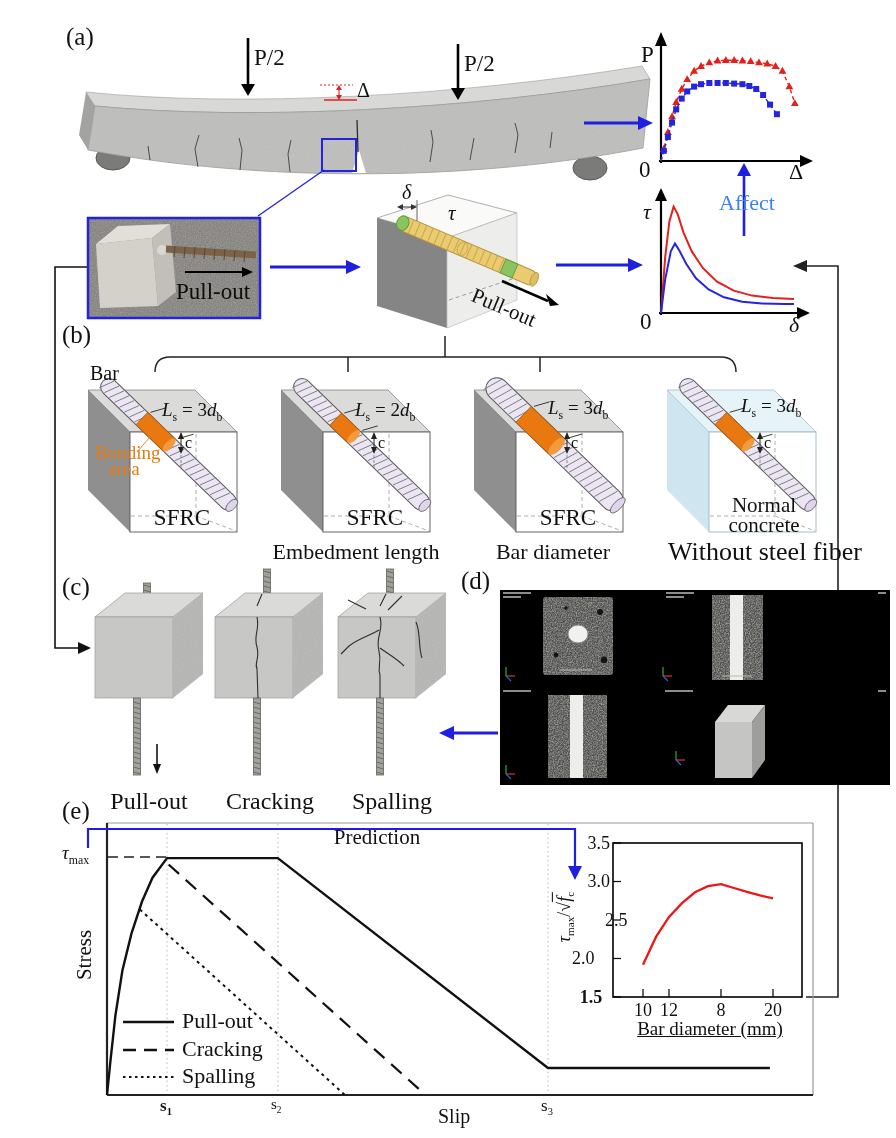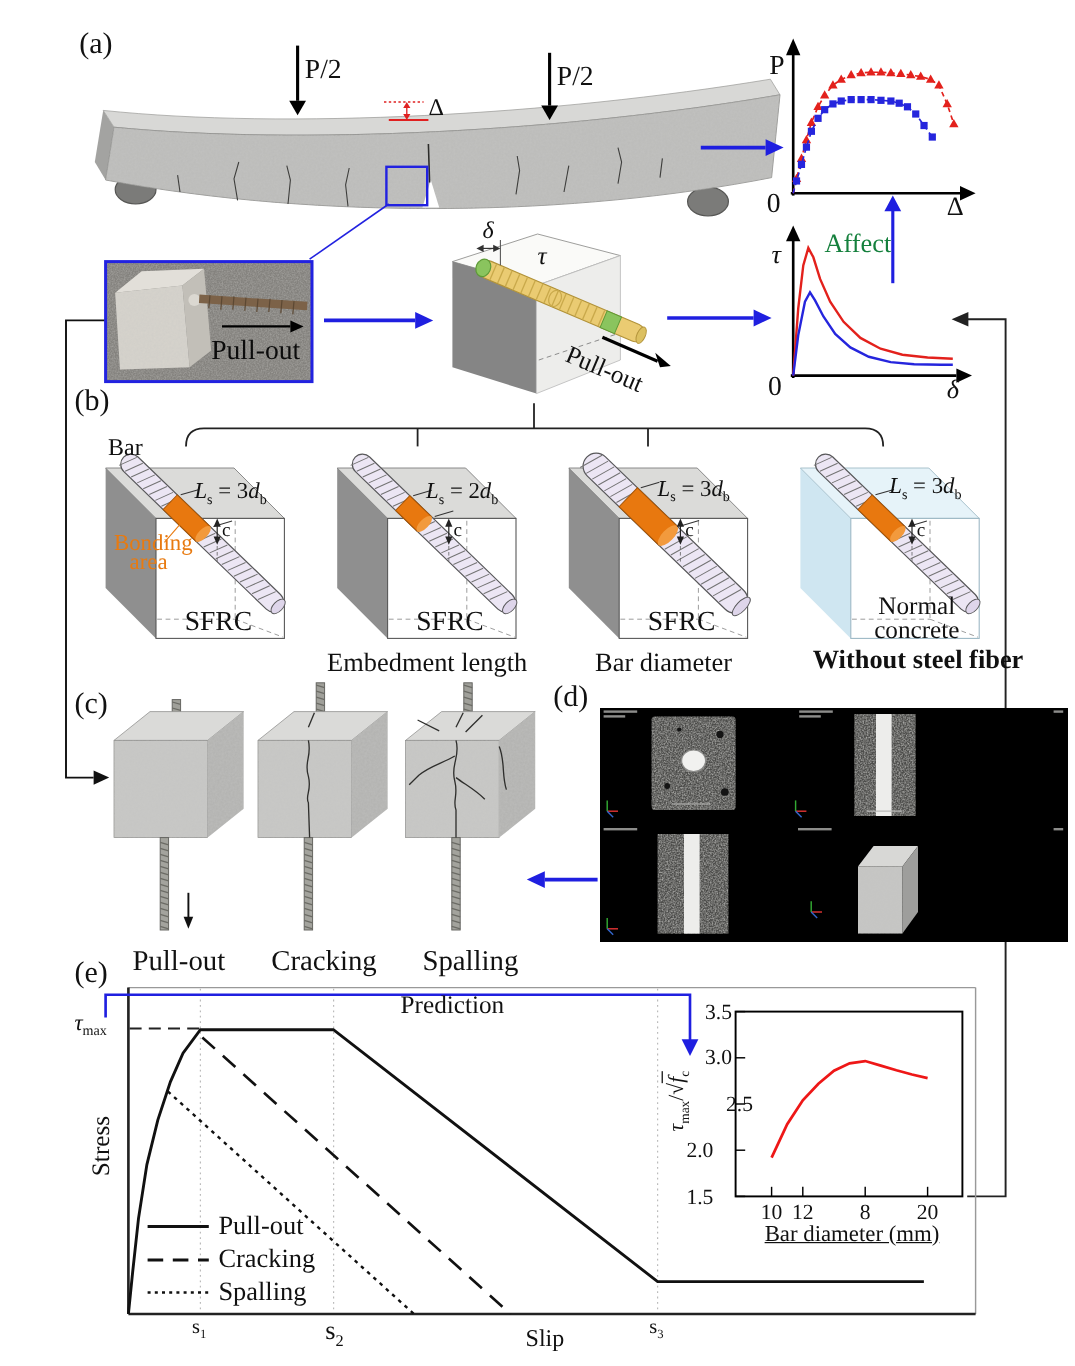--- a/index.html
+++ b/index.html
@@ -2,21 +2,21 @@
 <html><head>
 <meta charset="utf-8">
 <style>
   html,body{margin:0;padding:0;background:#fff;}
   #fig{position:relative;width:896px;height:1138px;background:#ffffff;overflow:hidden;
        font-family:"Liberation Serif","DejaVu Serif",serif;color:#111;}
   #art{position:absolute;left:0;top:0;}
   .t{position:absolute;white-space:nowrap;line-height:1.05;}
   .pl{font-size:25px;}
   .it{font-style:italic;}
-  .blue{color:#15803d;}
+  .blue{color:#3b82f6;margin-left:32px;}
   .orange{color:#e87a10;}
   .ctr{text-align:center;}
   sub{font-size:0.62em;}
   .rootbar{border-top:1.6px solid #000;padding-top:1px;}
   .rot{transform:rotate(-90deg);}
 </style>
 </head>
 <body>
 
 <div id="fig">
@@ -708,46 +708,46 @@
 <div class="t" style="left:764px;top:435px;font-size:16px;">c</div>
 
 <div class="t ctr" style="left:132px;top:506px;width:100px;font-size:23px;">SFRC</div>
 <div class="t ctr" style="left:325px;top:506px;width:100px;font-size:23px;">SFRC</div>
 <div class="t ctr" style="left:518px;top:506px;width:100px;font-size:23px;">SFRC</div>
 <div class="t ctr" style="left:711px;top:494px;width:106px;font-size:21px;">Normal</div>
 <div class="t ctr" style="left:711px;top:514px;width:106px;font-size:21px;">concrete</div>
 
 <div class="t ctr" style="left:258px;top:540px;width:196px;font-size:22px;">Embedment length</div>
 <div class="t ctr" style="left:455px;top:540px;width:196px;font-size:22px;">Bar diameter</div>
-<div class="t ctr" style="left:655px;top:538px;width:220px;font-size:22px;font-weight:bold;">Without steel fiber</div>
+<div class="t ctr" style="left:655px;top:538px;width:220px;font-size:26px;">Without steel fiber</div>
 
 <div class="t pl" style="left:62px;top:574px;">(c)</div>
 <div class="t ctr" style="left:99px;top:789px;width:100px;font-size:24px;">Pull-out</div>
 <div class="t ctr" style="left:220px;top:789px;width:100px;font-size:24px;">Cracking</div>
 <div class="t ctr" style="left:342px;top:789px;width:100px;font-size:24px;">Spalling</div>
 
 <div class="t pl" style="left:461px;top:568px;">(d)</div>
 <div class="t pl" style="left:62px;top:798px;">(e)</div>
 
 <div class="t" style="left:62px;top:843px;font-size:19px;"><i>τ</i><sub>max</sub></div>
 <div class="t ctr rot" style="left:34px;top:944px;width:100px;font-size:21px;">Stress</div>
 <div class="t ctr" style="left:322px;top:826px;width:110px;font-size:21px;">Prediction</div>
-<div class="t" style="left:160px;top:1097px;font-size:17px;"><span>s</span><sub>1</sub></div>
-<div class="t" style="left:271px;top:1097px;font-size:22px;"><span>s</span><sub>2</sub></div>
+<div class="t" style="left:160px;top:1097px;font-size:17px;font-weight:bold;"><span>s</span><sub>1</sub></div>
+<div class="t" style="left:271px;top:1097px;font-size:15px;"><span>s</span><sub>2</sub></div>
 <div class="t" style="left:541px;top:1097px;font-size:17px;"><span>s</span><sub>3</sub></div>
 <div class="t" style="left:438px;top:1106px;font-size:20px;">Slip</div>
 <div class="t" style="left:182px;top:1009px;font-size:22px;">Pull-out</div>
 <div class="t" style="left:182px;top:1037px;font-size:22px;">Cracking</div>
 <div class="t" style="left:182px;top:1064px;font-size:22px;">Spalling</div>
 
 <div class="t" style="left:572px;top:834px;width:38px;text-align:right;font-size:18px;">3.5</div>
 <div class="t" style="left:572px;top:872px;width:38px;text-align:right;font-size:18px;">3.0</div>
 <div class="t" style="left:605px;top:911px;width:38px;text-align:left;font-size:18px;">2.5</div>
 <div class="t" style="left:572px;top:949px;width:38px;text-align:left;font-size:18px;">2.0</div>
-<div class="t" style="left:572px;top:988px;width:38px;text-align:left;font-size:18px;">1.5</div>
+<div class="t" style="left:572px;top:988px;width:38px;text-align:center;font-size:18px;font-weight:bold;">1.5</div>
 <div class="t ctr rot" style="left:496px;top:906px;width:140px;font-size:18px;"><i>τ</i><sub>max</sub><span>/</span><span>√</span><span class="rootbar"><i>f</i><sub>c</sub></span></div>
 <div class="t ctr" style="left:628px;top:1001px;width:30px;font-size:18px;">10</div>
 <div class="t ctr" style="left:654px;top:1001px;width:30px;font-size:18px;">12</div>
 <div class="t ctr" style="left:706px;top:1001px;width:30px;font-size:18px;">8</div>
 <div class="t ctr" style="left:758px;top:1001px;width:30px;font-size:18px;">20</div>
 <div class="t ctr" style="left:615px;top:1019px;width:190px;font-size:19px;text-decoration:underline;">Bar diameter (mm)</div>
 
 </div>
 
 </body></html>

